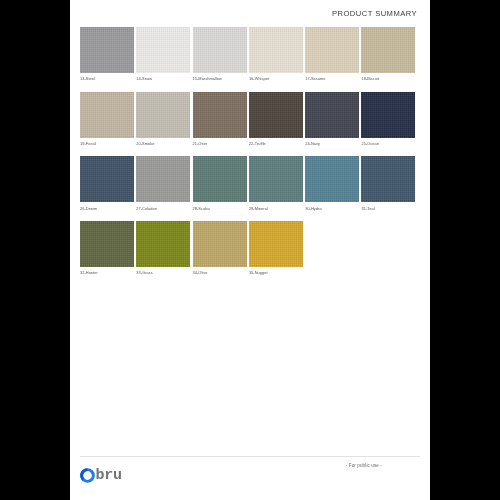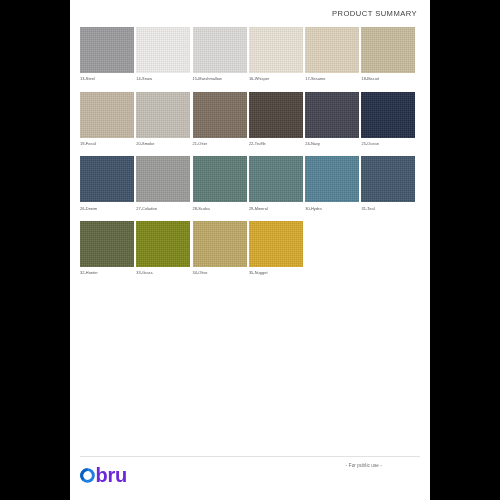--- a/index.html
+++ b/index.html
@@ -99,26 +99,26 @@
     align-items: center;
     height: 20px;
   }
   #logo-mark {
     width: 15px;
     height: 15px;
     margin-right: 0.5px;
     display: block;
   }
   #logo-text {
-    font-size: 20px;
+    font-size: 15px;
     font-weight: bold;
-    color: #6d28d9;
+    color: #737373;
     letter-spacing: -0.3px;
     line-height: 15px;
-    font-family: Liberation Sans, sans-serif;
+    font-family: Liberation Mono, monospace;
   }
   #public-use {
     position: absolute;
     right: 48px;
     top: 7px;
     font-size: 4.6px;
     color: #6a6a6a;
     letter-spacing: 0.1px;
     white-space: nowrap;
     font-family: "Liberation Sans", sans-serif;

